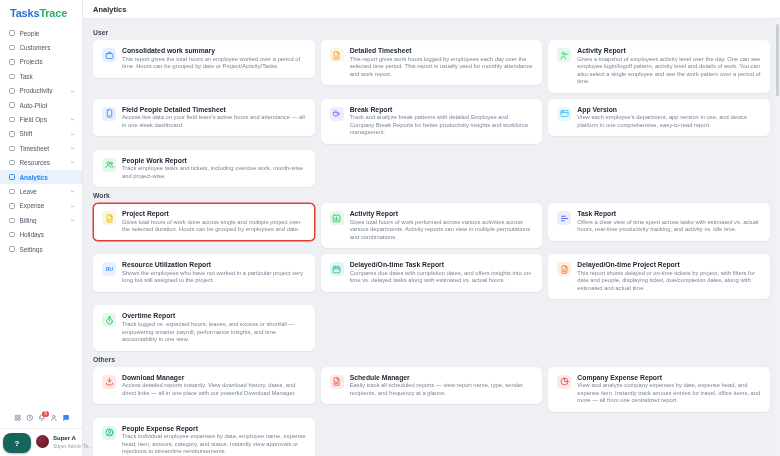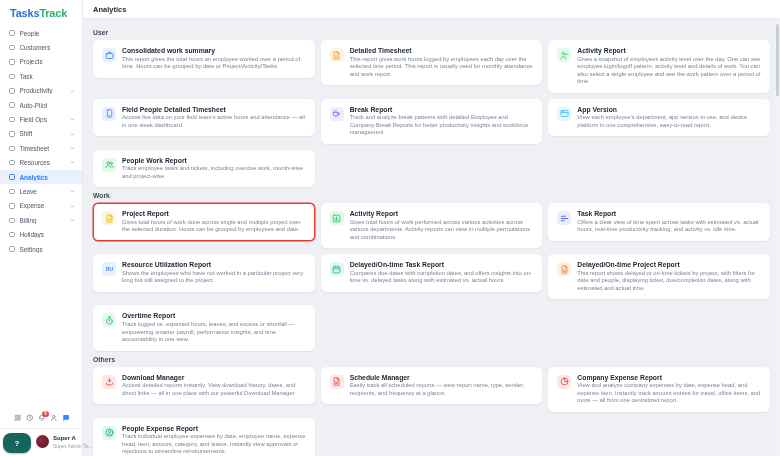--- a/index.html
+++ b/index.html
@@ -178,21 +178,21 @@
     <symbol id="i-chat" viewBox="0 0 24 24">
         <path fill="currentColor" d="M4 3h16a2 2 0 0 1 2 2v11a2 2 0 0 1-2 2H9l-5 4V5a2 2 0 0 1 2-2z"></path>
       </symbol>
   </defs>
 </svg>
 
 <div class="app">
 
   <aside class="sidebar">
     <div class="logo">
-      <span class="t1">Tasks</span><span class="t2">Track</span>
+      <span class="t1">Tasks</span><span class="t2">Trace</span>
     </div>
 
     <nav class="nav">
       <div class="nav-item">
           <span class="ni"></span>
           <span class="nl">People</span>
         </div>
       <div class="nav-item">
           <span class="ni"></span>
           <span class="nl">Customers</span>

